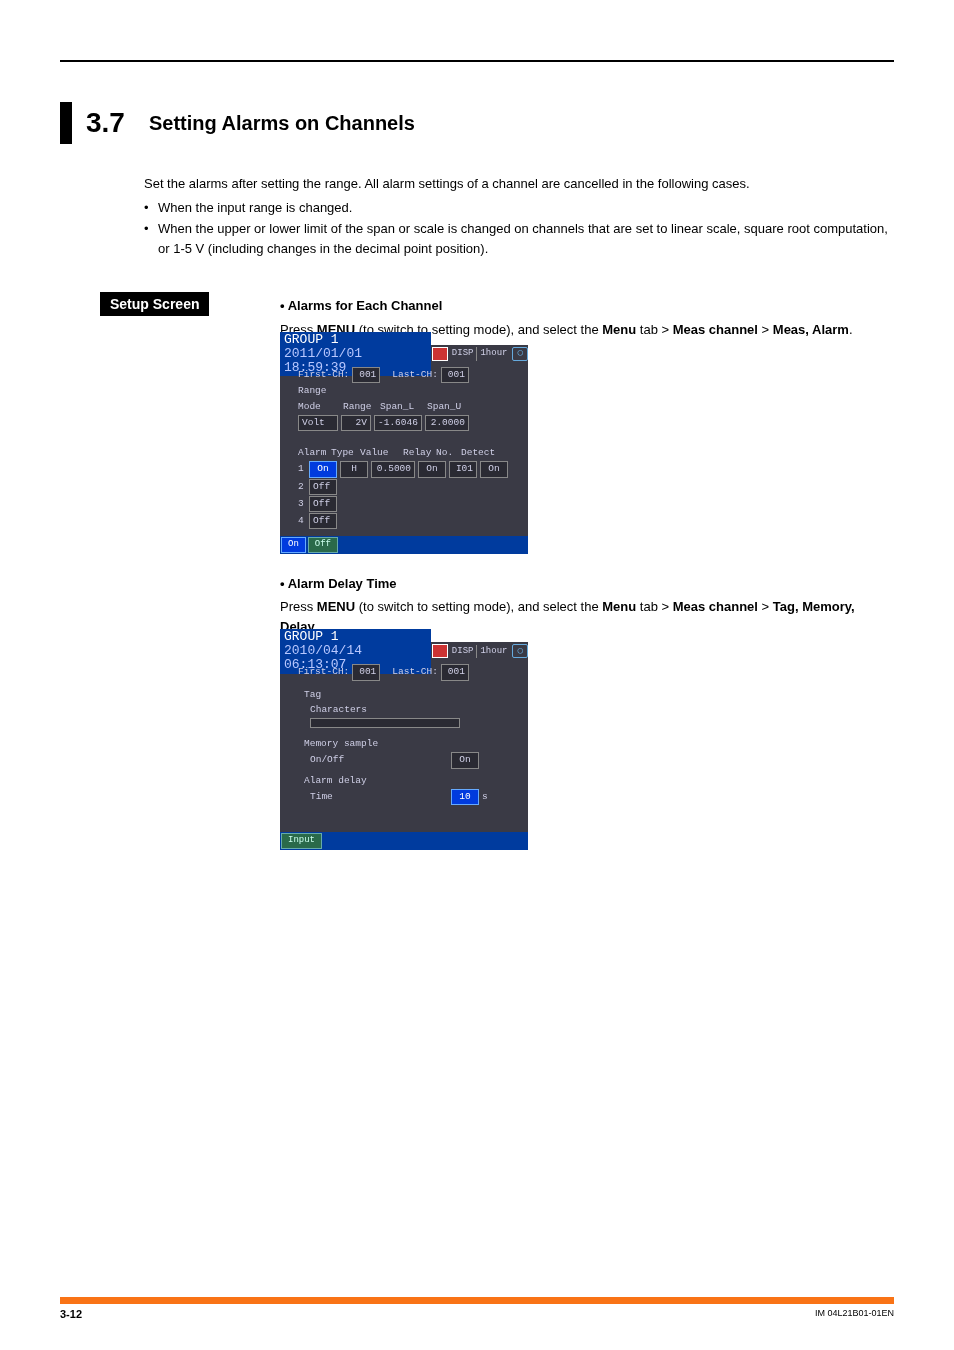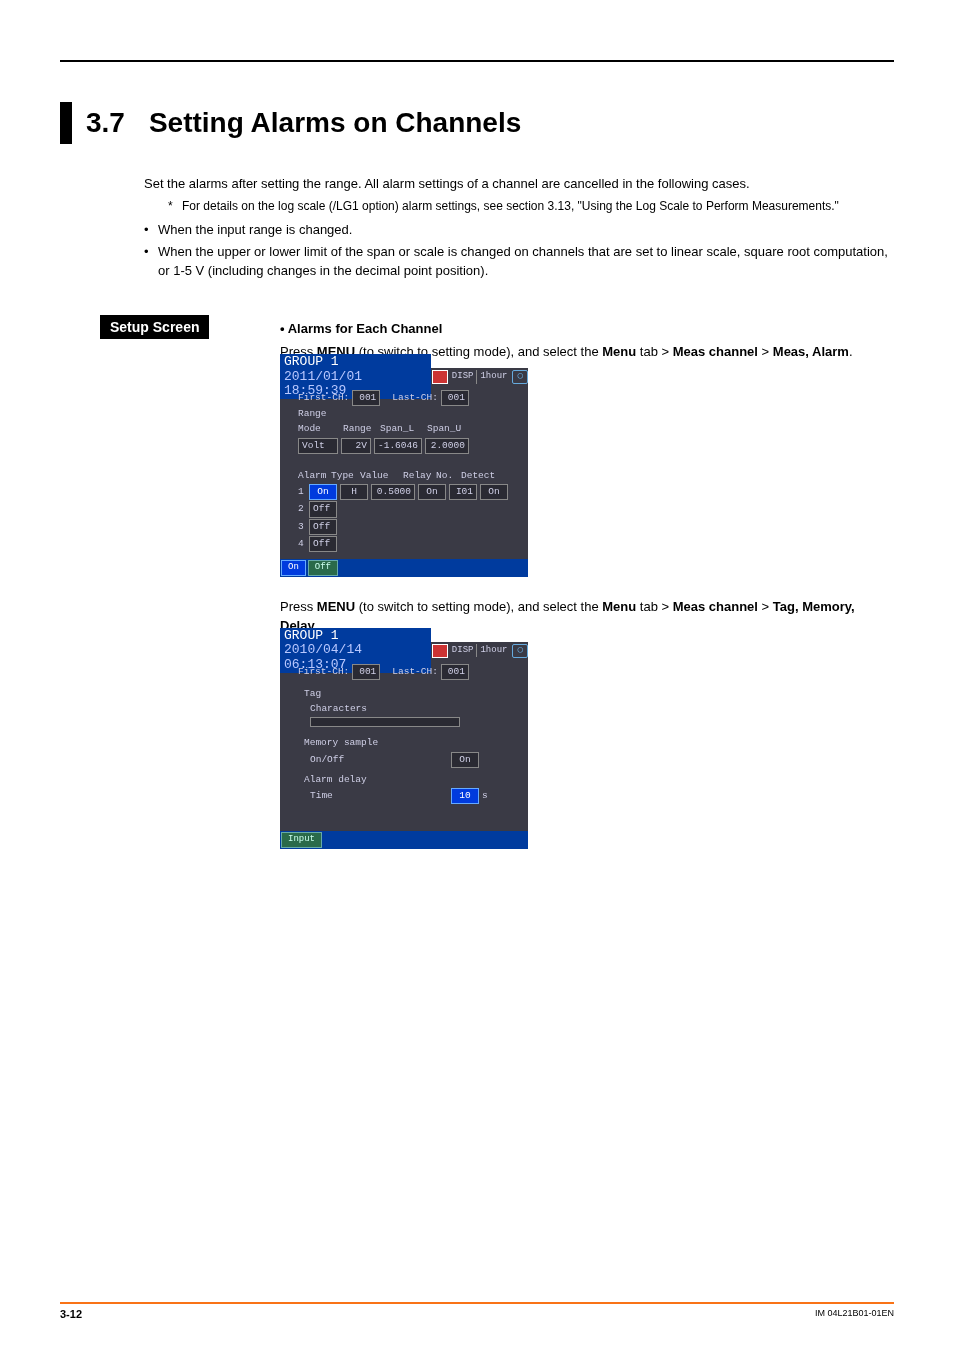--- a/index.html
+++ b/index.html
@@ -2,21 +2,21 @@
 <html><head>
 <meta charset="utf-8">
 <style>
   * { box-sizing: border-box; margin: 0; padding: 0; }
   body { font-family: Arial, Helvetica, sans-serif; background: #fff; color: #000; width: 954px; margin: 0 auto; position: relative; }
   .page { padding: 60px 60px 40px 60px; min-height: 1350px; position: relative; }
   .hr-top { border: none; border-top: 2px solid #000; margin-bottom: 10px; }
   .title-row { display: flex; align-items: center; margin-bottom: 30px; margin-top: 40px; }
   .title-bar { width: 12px; height: 42px; background: #000; margin-right: 14px; }
   .sec-num { font-size: 28px; font-weight: bold; margin-right: 24px; }
-  .sec-title { font-size: 28px; font-weight: bold; }
+  .sec-title { font-size: 20px; font-weight: bold; }
   .indent-block { margin-left: 84px; font-size: 13px; line-height: 1.5; }
   .para { margin-bottom: 4px; }
   .footnote { margin-left: 24px; font-size: 12px; line-height: 1.4; margin-bottom: 6px; }
   .footnote .ast { display:inline-block; width:14px; }
   ul.bullets { list-style: none; padding: 0; }
   ul.bullets li { position: relative; padding-left: 14px; margin-bottom: 2px; }
   ul.bullets li::before { content: "•"; position: absolute; left: 0; }
   .setup-label { display: inline-block; background: #000; color: #fff; font-weight: bold; font-size: 14px; padding: 4px 10px; margin-top: 32px; margin-left: 40px; }
   .sub-block { margin-left: 220px; margin-top: -20px; font-size: 13px; line-height: 1.5; }
   .sub-heading { font-weight: bold; margin-bottom: 4px; }
@@ -32,40 +32,39 @@
   .scr-body { padding: 4px 6px 6px 18px; }
   .scr-row { display:flex; align-items:center; margin-bottom:1px; gap:3px; flex-wrap:wrap; }
   .scr-label { color:#cfcfe6; }
   .scr-box { background:#2a2a33; border:1px solid #888; color:#cfcfe6; padding:0 3px; min-width:28px; text-align:right; }
   .scr-box-sel { background:#003bde; color:#fff; border:1px solid #6af; padding:0 3px; min-width:28px; text-align:center; }
   .scr-box-wide { min-width:44px; }
   .scr-footer { background:#003b9e; display:flex; }
   .scr-tab { background:#2a6a4a; color:#cfe; border:1px solid #6aa; padding:0 6px; font-size:9px; margin:1px; }
   .scr-tab-on { background:#003bde; color:#fff; border:1px solid #6af; padding:0 6px; font-size:9px; margin:1px; }
   .scr-input-long { background:#2a2a33; border:1px solid #888; height:10px; width:150px; }
-  .footer { position: absolute; bottom: 30px; left: 60px; right: 60px; border-top: 2px solid #f97316; padding-top: 4px; display:flex; justify-content:space-between; font-size: 11px; }
+  .footer { position: absolute; bottom: 30px; left: 60px; right: 60px; border-top: 7px solid #f97316; padding-top: 4px; display:flex; justify-content:space-between; font-size: 11px; }
   .footer .pg { font-weight: bold; }
   .footer .code { font-size: 9px; }
 </style>
 </head>
 <body>
 
 <div class="page">
 
   <hr class="hr-top">
 
   <div class="title-row">
     <div class="title-bar"></div>
     <span class="sec-num">3.7</span>
     <span class="sec-title">Setting Alarms on Channels</span>
   </div>
 
   <div class="indent-block">
     <p class="para">Set the alarms after setting the range. All alarm settings of a channel are cancelled in the following cases.</p>
-    <p class="footnote"><span class="ast">*</span><span>For details on the log scale (/LG1 option) alarm settings, see section 3.13, "Using the Log Scale to Perform Measurements."</span></p>
     <ul class="bullets">
       <li>When the input range is changed.</li>
       <li>When the upper or lower limit of the span or scale is changed on channels that are set to linear scale, square root computation, or 1-5 V (including changes in the decimal point position).</li>
     </ul>
   </div>
 
   <div class="setup-label">Setup Screen</div>
 
   <div class="sub-block">
     <p class="sub-heading">Alarms for Each Channel</p>
@@ -134,20 +133,21 @@
             <span class="scr-label" style="width:8px">4</span>
             <span class="scr-box" style="width:22px;text-align:left">Off</span>
           </div>
       </div>
       <div class="scr-footer">
         <span class="scr-tab-on">On</span>
         <span class="scr-tab">Off</span>
       </div>
     </div>
 
+    <p class="sub-heading">Alarm Delay Time</p>
     <p>
       <span>Press </span><b>MENU</b><span> (to switch to setting mode), and select the </span><b>Menu</b><span> tab &gt; </span><b>Meas channel</b><span> &gt; </span><b>Tag, Memory, Delay</b><span>.</span>
     </p>
 
     <div class="screenshot">
       <div class="scr-title">
         <div class="scr-group"><span class="g1">GROUP 1</span><br><span>2010/04/14 06:13:07</span></div>
         <span class="scr-icon"></span>
         <span class="scr-disp">DISP</span>
         <span class="scr-hour">1hour</span>

